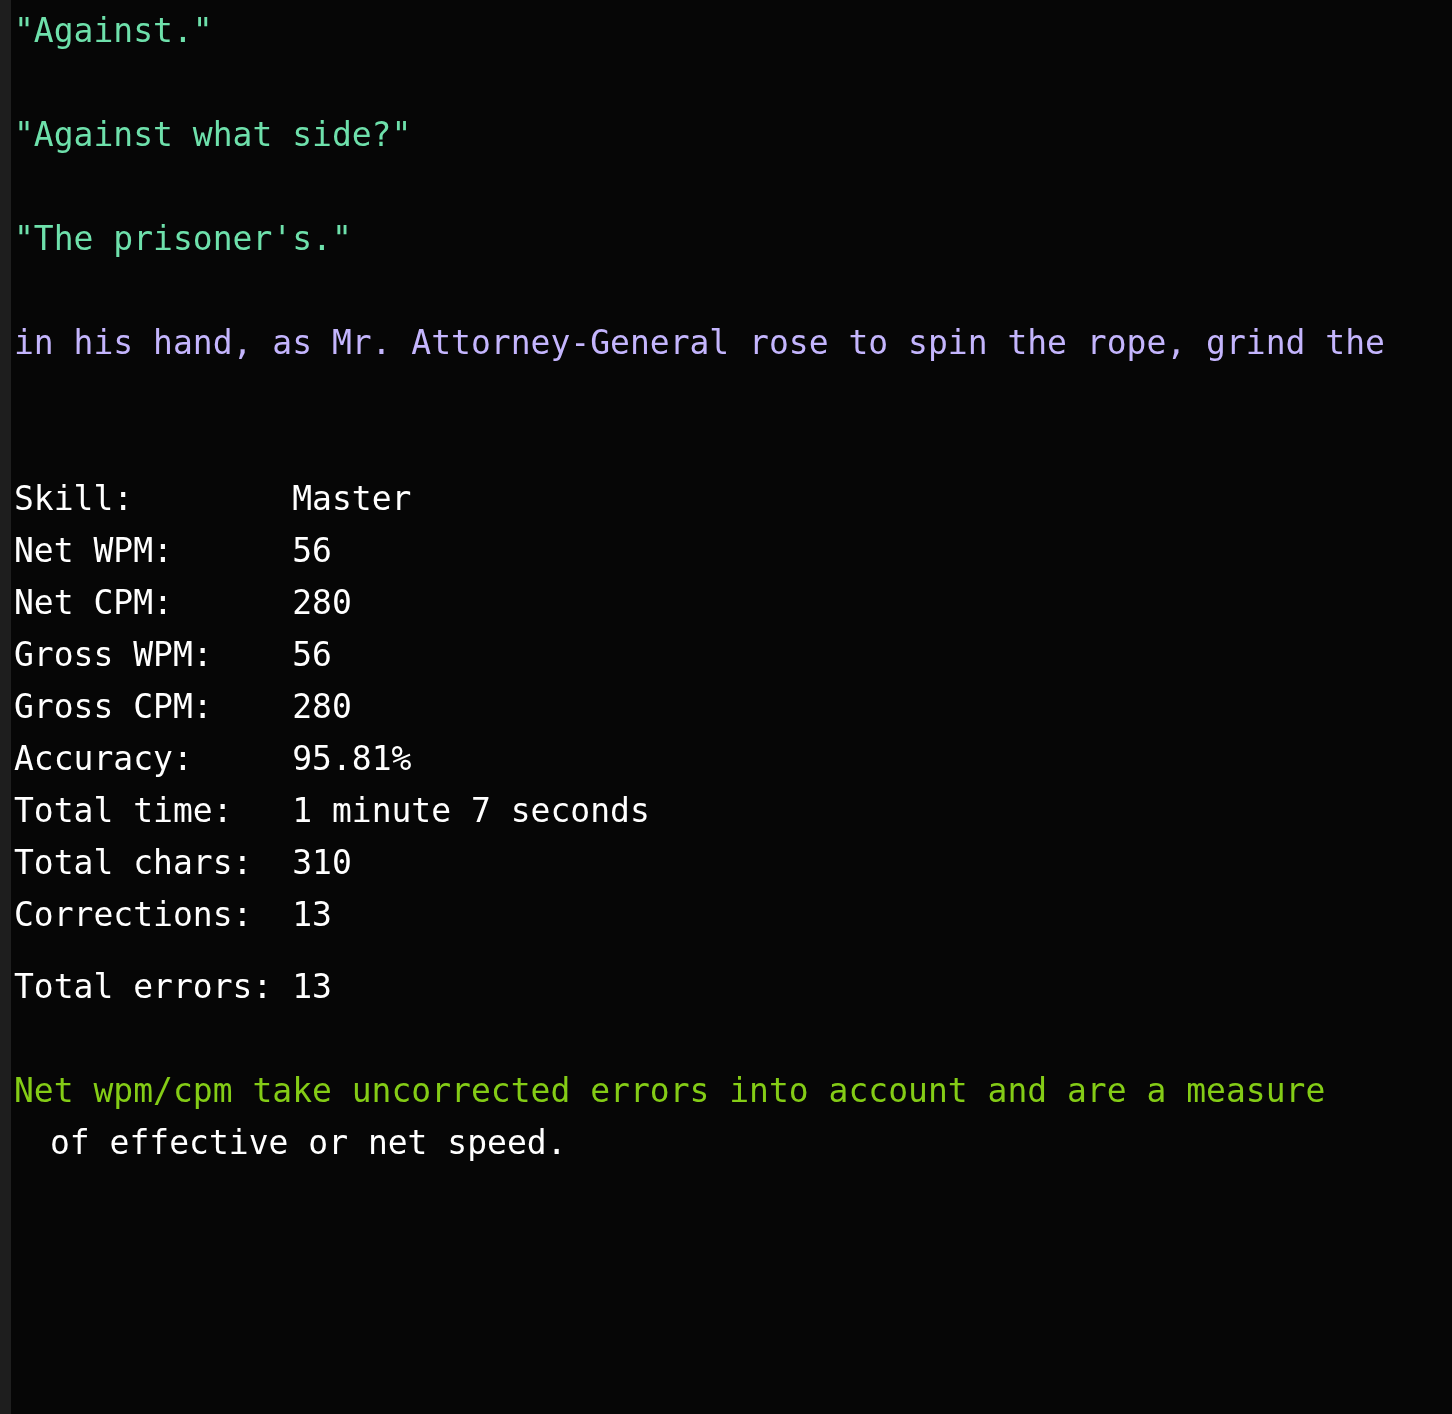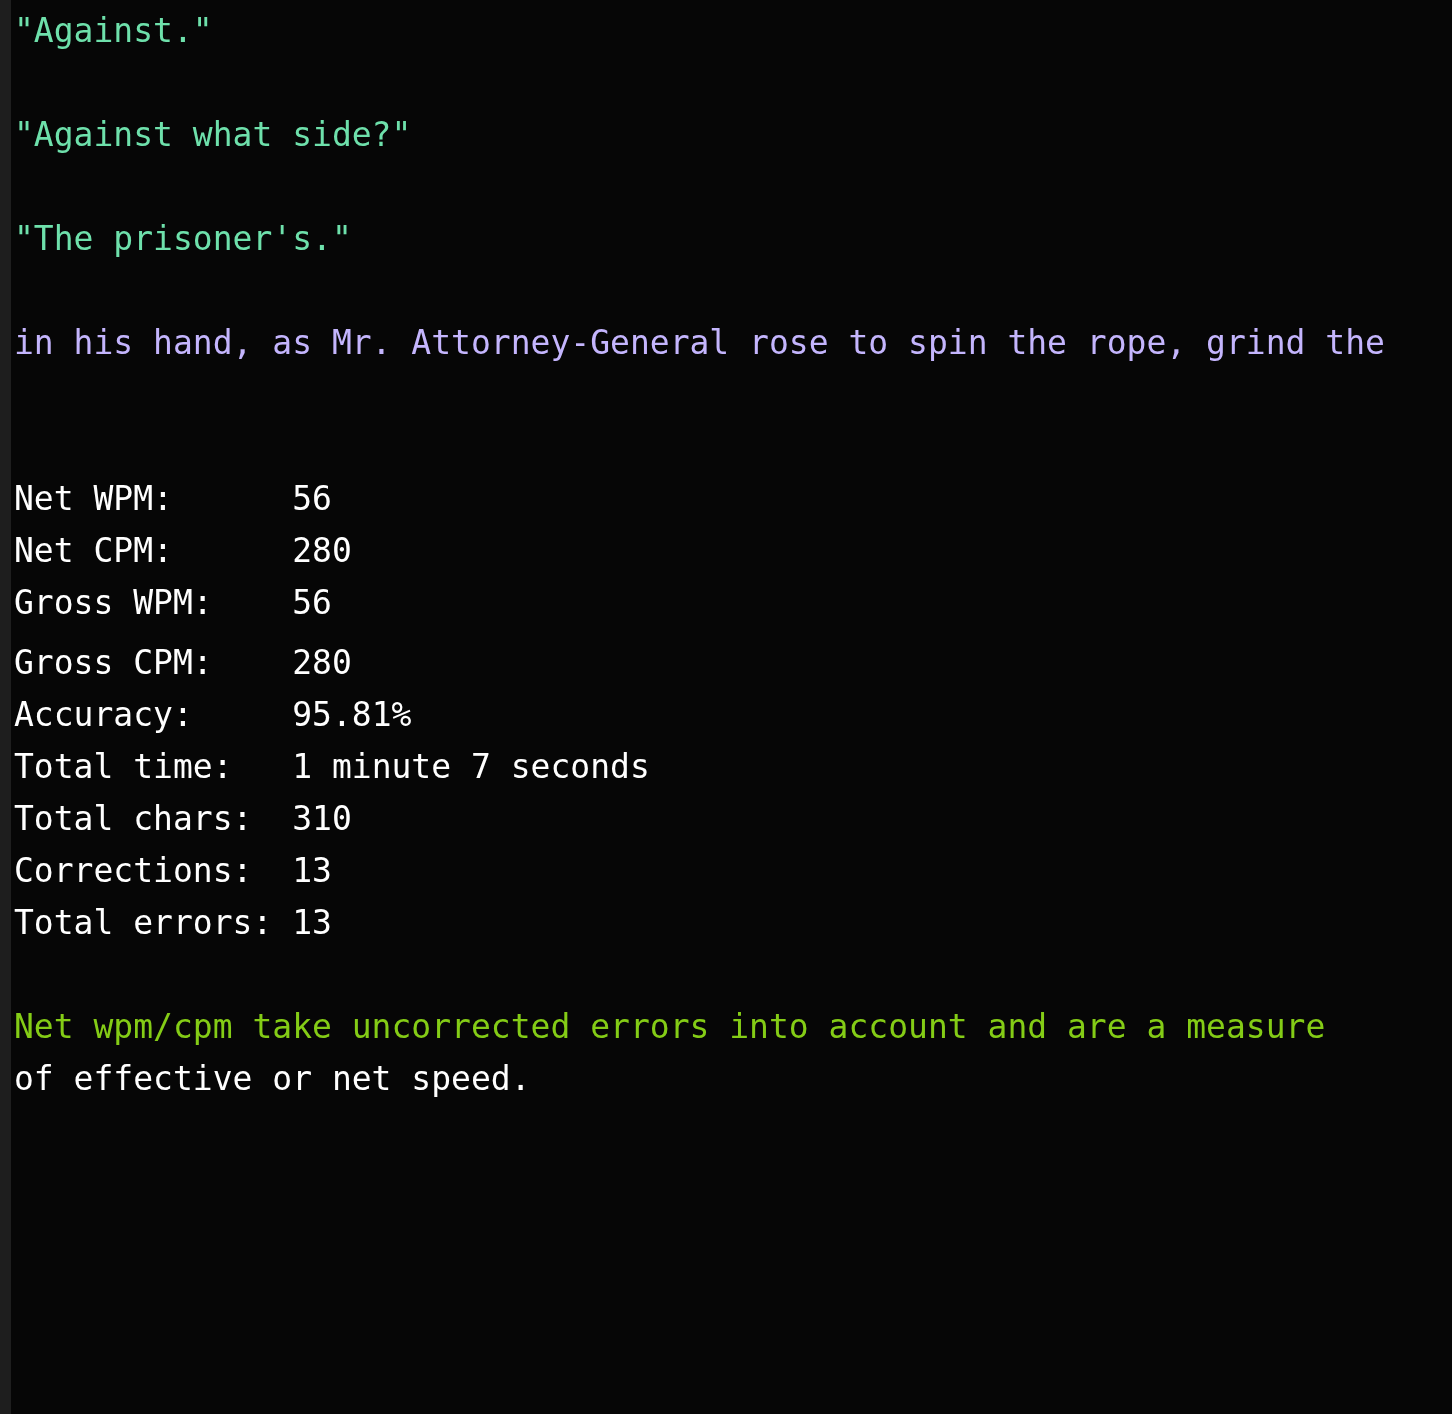--- a/index.html
+++ b/index.html
@@ -94,32 +94,33 @@
       <div class="row passage blank" style="color: rgb(110, 224, 171);">&nbsp;</div>
       <div class="row passage" style="color: #c4b5fd;">in his hand, as Mr. Attorney-General rose to spin the rope, grind the</div>
     </div>
 
     <div class="row blank">&nbsp;</div>
 
 
     <div class="row blank">&nbsp;</div>
 
     <div id="stats-block">
+        <div class="row stat" style="color: rgb(255, 255, 255);"><span class="stat-label">Skill:        </span><span class="stat-value">Master</span></div>
         <div class="row stat" style="color: rgb(255, 255, 255);"><span class="stat-label">Net WPM:      </span><span class="stat-value">56</span></div>
         <div class="row stat" style="color: rgb(255, 255, 255);"><span class="stat-label">Net CPM:      </span><span class="stat-value">280</span></div>
         <div class="row stat" style="color: rgb(255, 255, 255);"><span class="stat-label">Gross WPM:    </span><span class="stat-value">56</span></div>
-        <div class="row stat" style="color: rgb(255, 255, 255); margin-top: 8px;"><span class="stat-label">Gross CPM:    </span><span class="stat-value">280</span></div>
+        <div class="row stat" style="color: rgb(255, 255, 255);"><span class="stat-label">Gross CPM:    </span><span class="stat-value">280</span></div>
         <div class="row stat" style="color: rgb(255, 255, 255);"><span class="stat-label">Accuracy:     </span><span class="stat-value">95.81%</span></div>
         <div class="row stat" style="color: rgb(255, 255, 255);"><span class="stat-label">Total time:   </span><span class="stat-value">1 minute 7 seconds</span></div>
         <div class="row stat" style="color: rgb(255, 255, 255);"><span class="stat-label">Total chars:  </span><span class="stat-value">310</span></div>
         <div class="row stat" style="color: rgb(255, 255, 255);"><span class="stat-label">Corrections:  </span><span class="stat-value">13</span></div>
-        <div class="row stat" style="color: rgb(255, 255, 255);"><span class="stat-label">Total errors: </span><span class="stat-value">13</span></div>
+        <div class="row stat" style="color: rgb(255, 255, 255); margin-top: 20px;"><span class="stat-label">Total errors: </span><span class="stat-value">13</span></div>
       </div>
 
     <div class="row blank">&nbsp;</div>
 
     <div>
       <div class="row note" style="color: #84cc16;">Net wpm/cpm take uncorrected errors into account and are a measure</div>
-      <div class="row note" style="color: rgb(255, 255, 255);">of effective or net speed.</div>
+      <div class="row note" style="color: rgb(255, 255, 255); margin-left: 36px;">of effective or net speed.</div>
     </div>
 
   </div>
 </div>
 
 </body></html>

